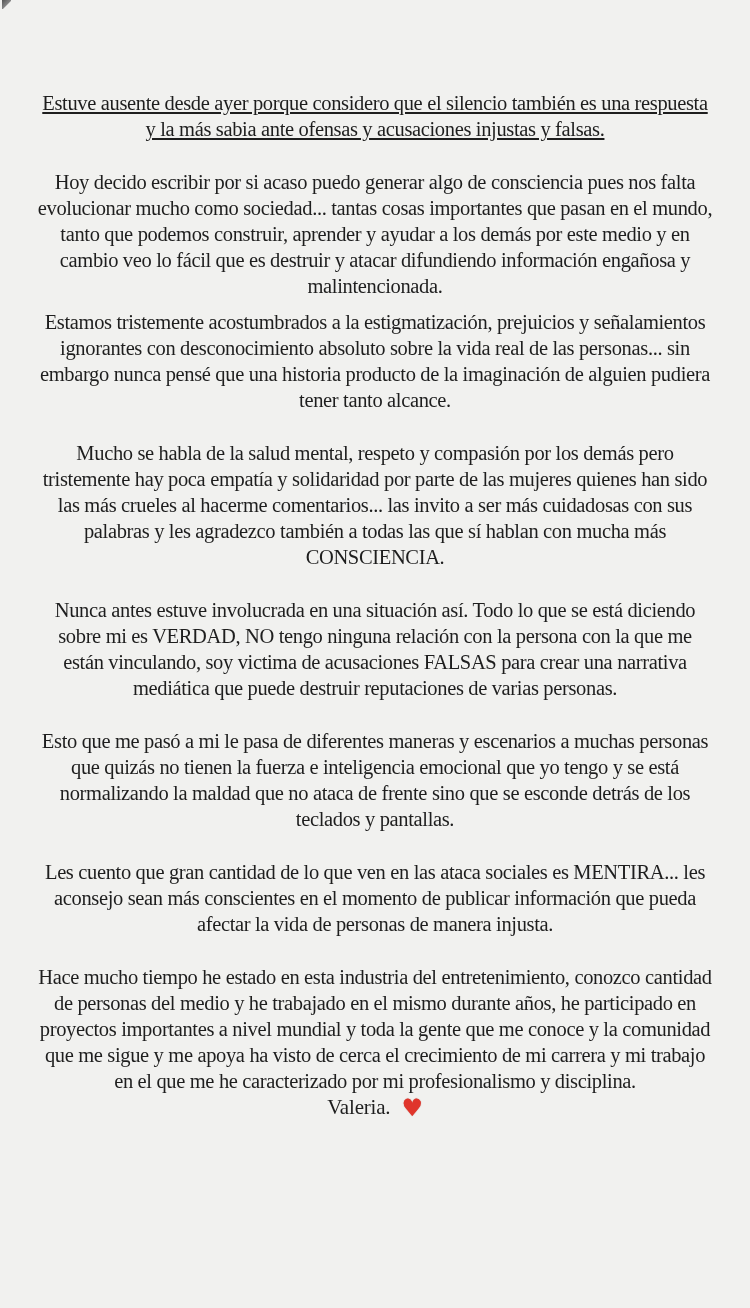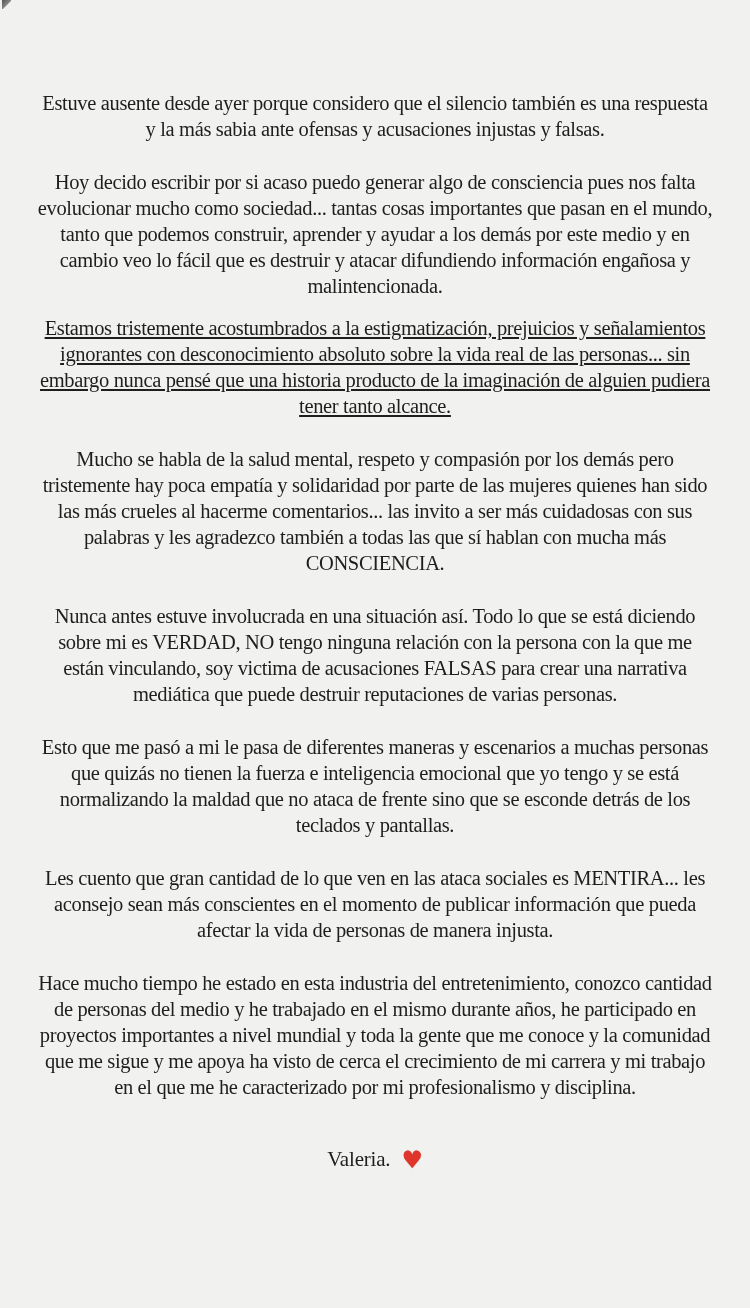--- a/index.html
+++ b/index.html
@@ -29,27 +29,26 @@
     text-align: center;
     font-size: 20.5px;
     line-height: 26px;
     letter-spacing: -0.35px;
   }
   .statement p {
     margin: 27px 6px 0 6px;
   }
   .statement p.first {
     margin-top: 0;
+    text-decoration: underline;
   }
   .statement p.continued {
-    margin-top: 16px;
-    text-decoration: underline;
+    margin-top: 10px;
   }
   .signature {
-    margin-top: 46px;
     text-align: center;
     font-size: 21px;
     letter-spacing: -0.2px;
   }
   .signature .heart {
     font-family: "DejaVu Sans", sans-serif;
     color: #e0352b;
     font-size: 24px;
     vertical-align: -2px;
     margin-left: 6px;

